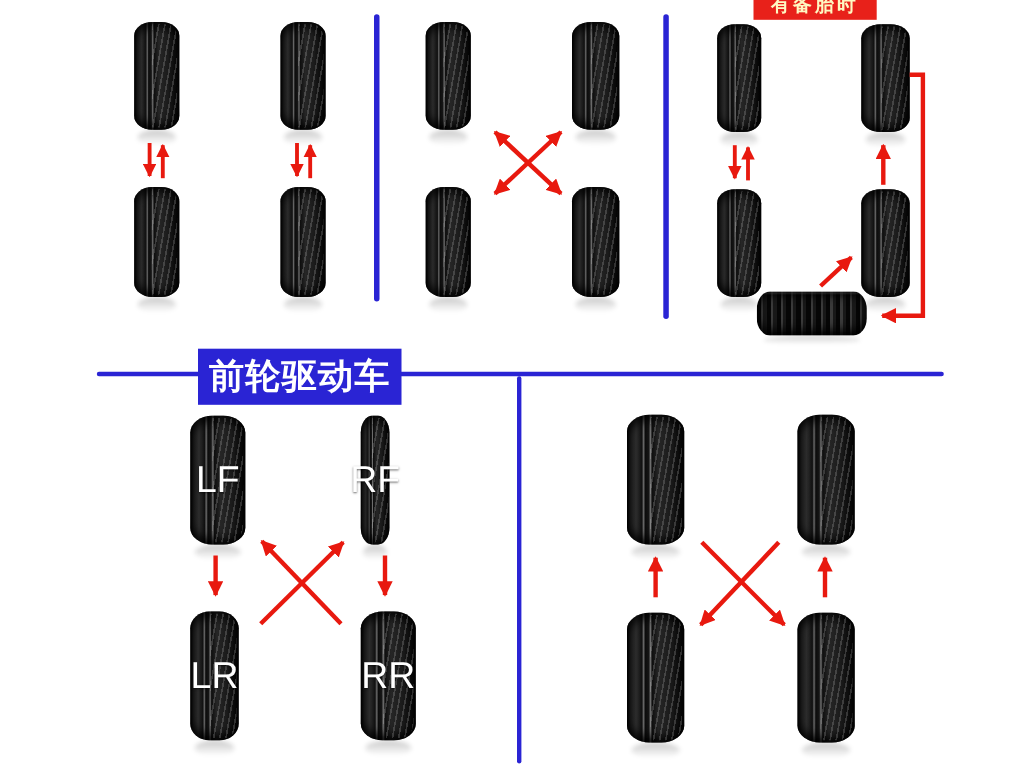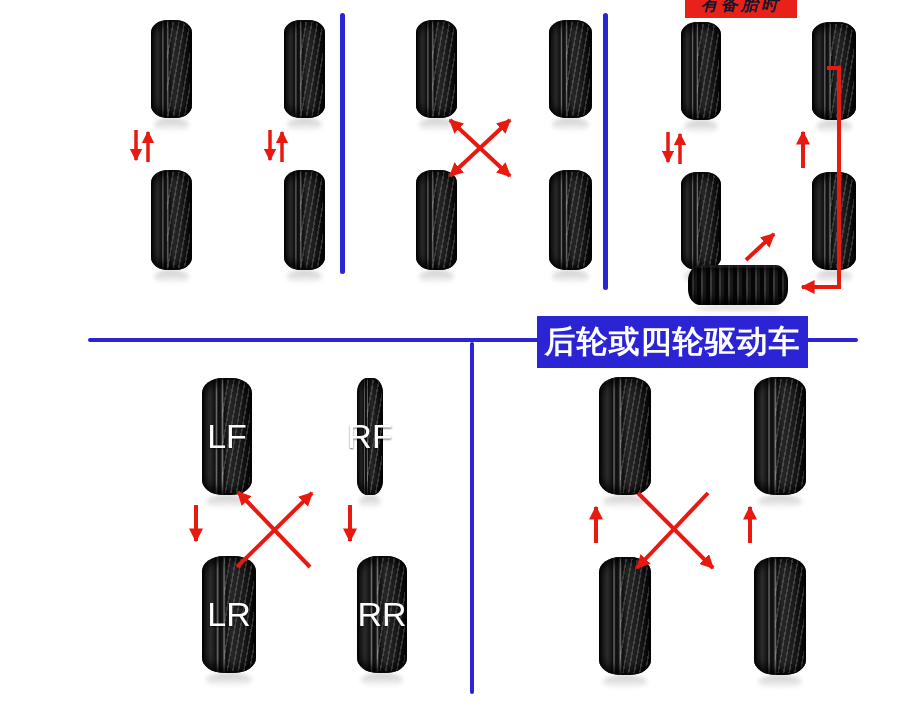--- a/index.html
+++ b/index.html
@@ -21,42 +21,41 @@
   
   .banner-blue {
     position:absolute; z-index:2;
     background:#2a24d4; color:#ffffff;
     display:flex; align-items:center; justify-content:center;
     font-weight:600; letter-spacing:1px;
     font-family:"Liberation Sans", sans-serif;
   }
   .banner-red {
     position:absolute; z-index:2;
-    background:#e8211a; color:#0f172a;
-    overflow:hidden; text-align:center;font-style:italic;
+    background:#e8211a; color:#fef9c3;
+    overflow:hidden; text-align:center;
   }
   .banner-red span {
     display:block; margin-top:-7px;
     font-size:17px; font-weight:600; letter-spacing:3px;
     white-space:nowrap;
   }
 
   
   .tire {
     position:absolute;
     border-radius:40% / 13%;
     background:
       linear-gradient(90deg,
         #000000 0%, #1f1f1f 6%,
         #2e2e2e 16%, #101010 26%,
         #6a6a6a 29%, #0c0c0c 32%,
         #161616 38%, #707070 41%, #0e0e0e 44%,
         #262626 55%, #1b1b1b 75%, #050505 100%);
     box-shadow: inset 0 6px 8px rgba(0,0,0,.75), inset 0 -6px 8px rgba(0,0,0,.8);
-    margin-left: 29px;
   }
   .tire::before {
     content:""; position:absolute;
     top:2%; bottom:2%; left:40%; right:4%;
     background: repeating-linear-gradient(100deg,
       rgba(255,255,255,.17) 0 1.5px, rgba(255,255,255,0) 1.5px 5.5px);
     border-radius:0 45% 45% 0 / 0 13% 13% 0;
   }
   .tire::after {
     content:""; position:absolute;
@@ -160,32 +159,32 @@
     </svg>
 
     <svg class="arr" style="left:788px; top:58px;" width="60" height="240">
       <path d="M39,10 H51 V229 H14" stroke-width="4" marker-end="url(#ah)"></path>
     </svg>
   </div>
 
   <div class="hline" style="left:88px; top:338px; width:770px;"></div>
   <div class="vline" style="left:470px; top:342px; width:4px; height:352px;"></div>
 
-  <div class="banner-blue" style="left:537px; top:316px; width:271px; height:52px; font-size:31px;">
-    <span>后轮或四轮驱动车</span>
+  <div class="banner-blue" style="left:180px; top:317px; width:185px; height:51px; font-size:32px;">
+    <span>前轮驱动车</span>
   </div>
 
   <div>
     <div class="tire" style="left:173px; top:378px; width:50px; height:117px;">
       <span class="tire-label">LF</span>
     </div>
     <div class="tire" style="left:328px; top:378px; width:26px; height:117px;">
       <span class="tire-label">RF</span>
     </div>
-    <div class="tire" style="left:173px; top:556px; width:54px; height:117px;">
+    <div class="tire" style="left:173px; top:556px; width:44px; height:117px;">
       <span class="tire-label">LR</span>
     </div>
     <div class="tire" style="left:328px; top:556px; width:50px; height:117px;text-align:center;">
       <span class="tire-label">RR</span>
     </div>
 
     <svg class="arr" style="left:188px; top:499px;" width="16" height="50">
       <line x1="8" y1="6" x2="8" y2="42" stroke-width="4" marker-end="url(#ah)"></line>
     </svg>
     <svg class="arr" style="left:342px; top:499px;" width="16" height="50">

